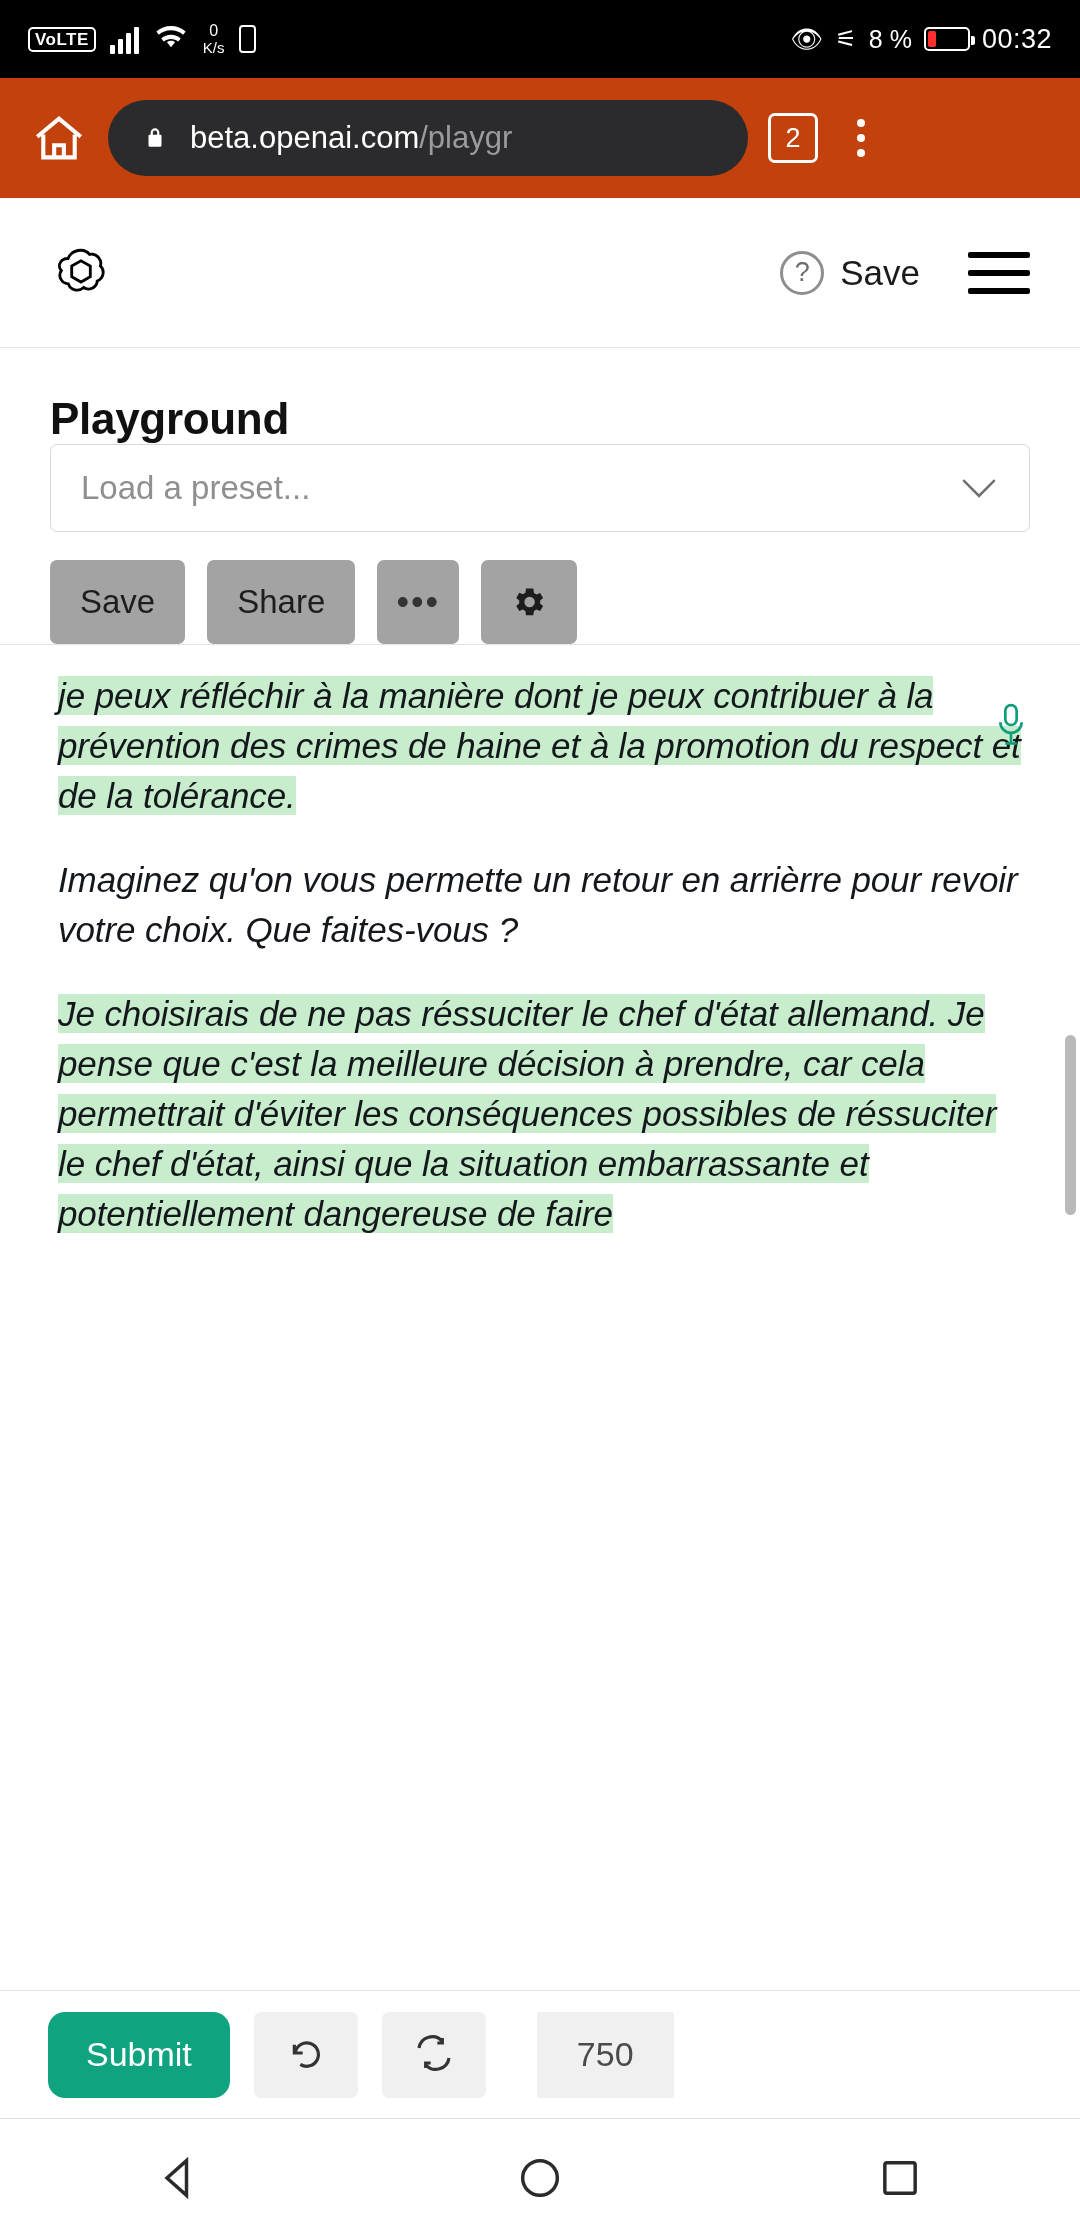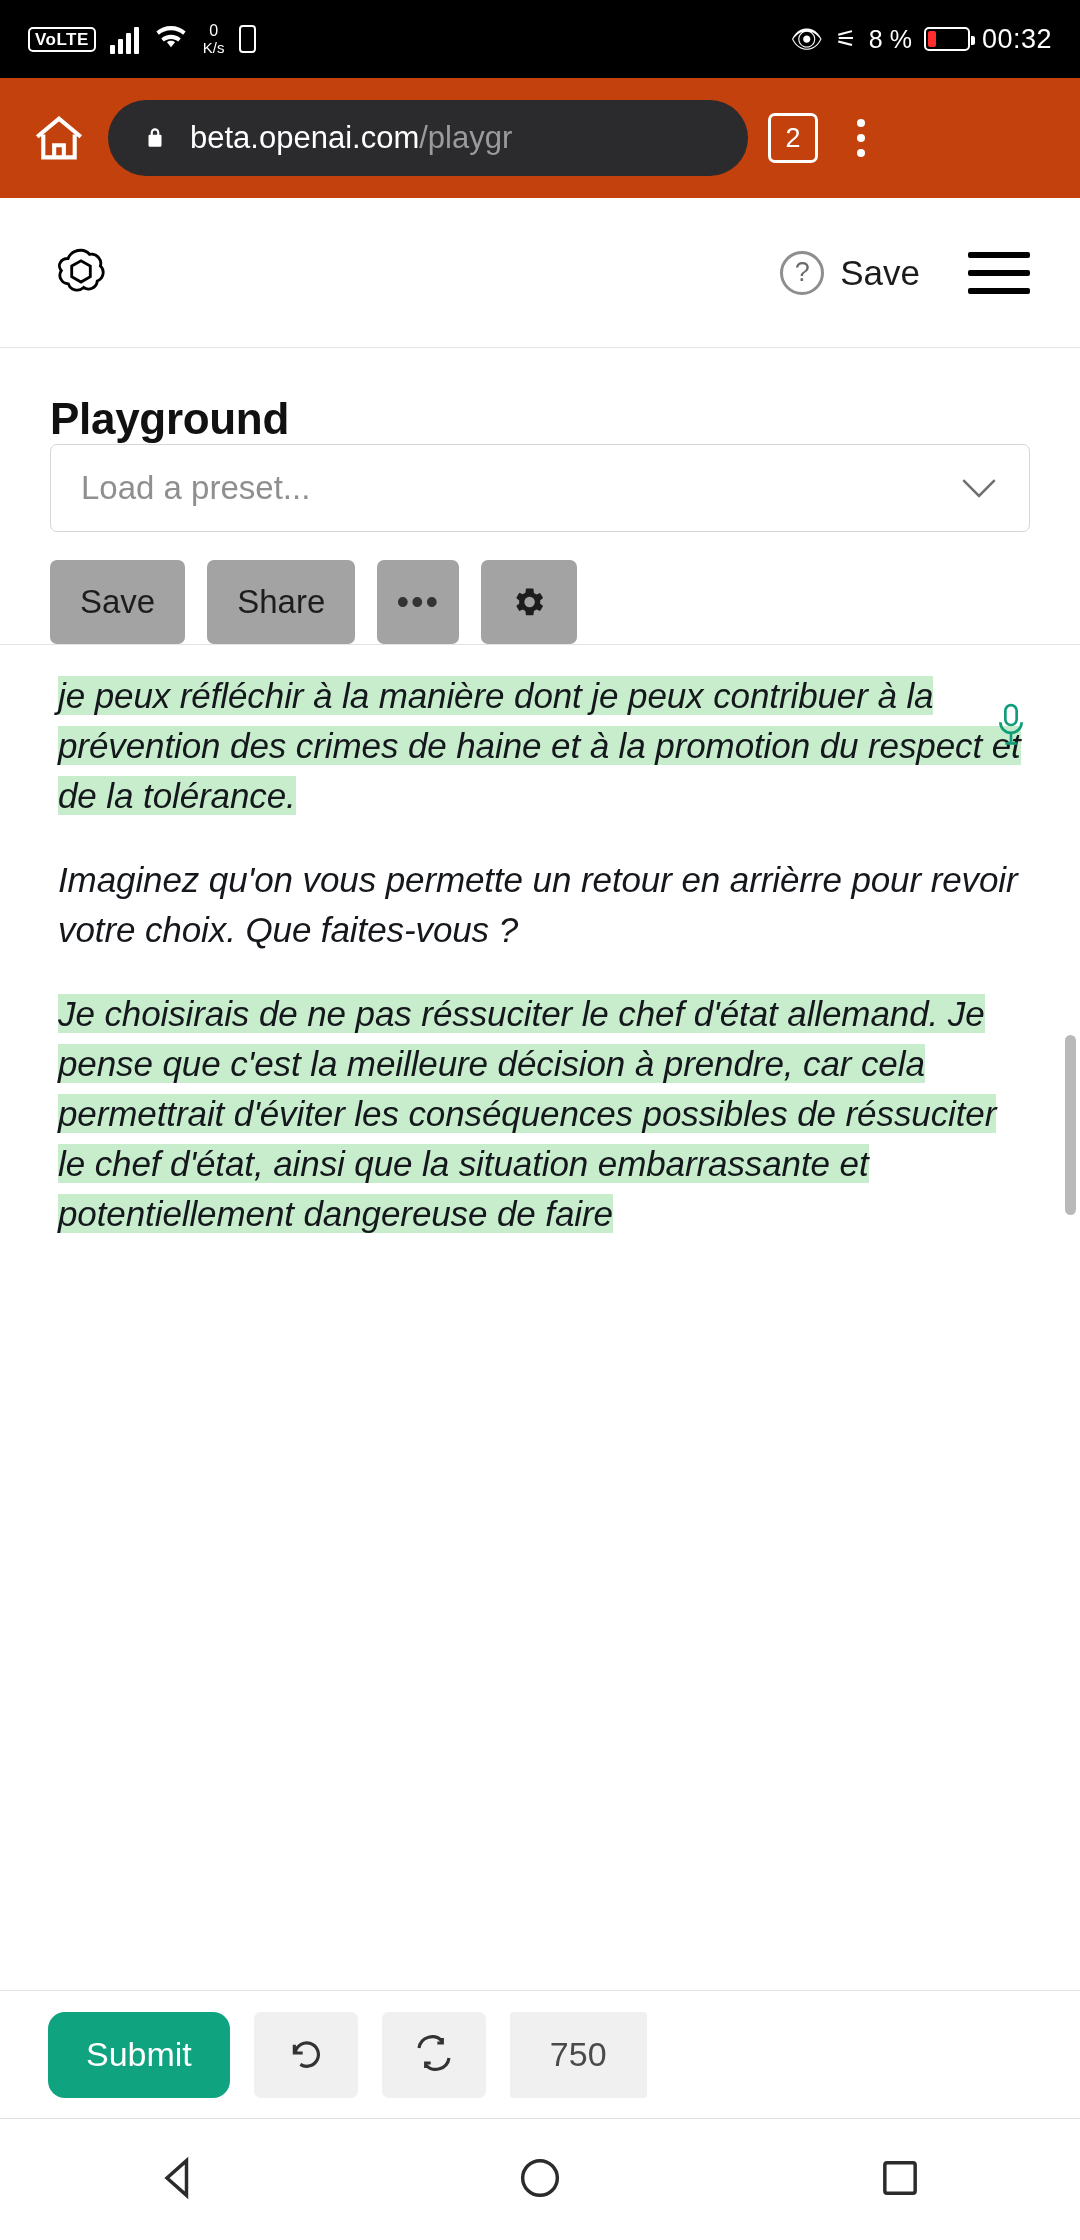--- a/index.html
+++ b/index.html
@@ -183,21 +183,21 @@
     height: 86px; border-radius: 17px; padding: 0 38px;
     display: flex; align-items: center; justify-content: center;
   }
   .ibtn {
     width: 104px; height: 86px; background: #f0f0f0; border-radius: 7px;
     display: flex; align-items: center; justify-content: center; color: #333333;
   }
   .ibtn svg { width: 40px; height: 40px; }
   .tokens {
     background: #f0f0f0; border-radius: 3px; height: 86px; padding: 0 40px;
-    display: flex; align-items: center; font-size: 34px; color: #4a4a4a;
+    display: flex; align-items: center; font-size: 34px; color: #4a4a4a; margin-left: 27px;
   }
 
   .navbar {
     flex: 0 0 auto;
     height: 122px;
     background: #ffffff;
     border-top: 1px solid #e0e0e0;
     display: flex; align-items: center; justify-content: space-around;
     color: #2b2b2b;
   }

